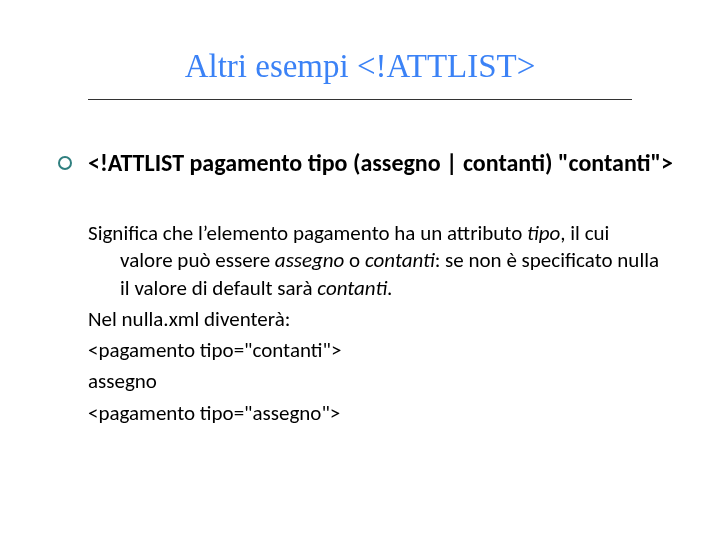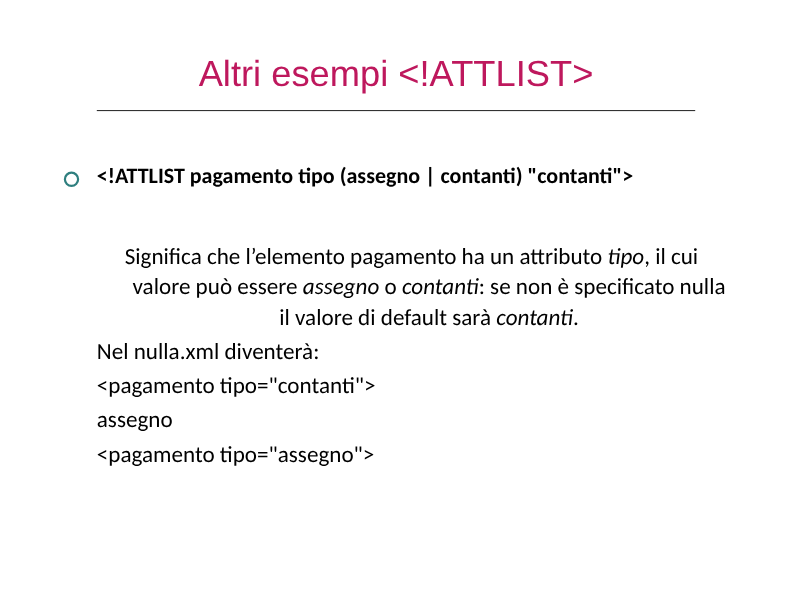--- a/index.html
+++ b/index.html
@@ -18,24 +18,24 @@
     height: 540px;
     box-sizing: border-box;
   }
   .title-block {
     position: absolute;
     top: 48px;
     left: 0;
     right: 0;
   }
   .title {
-    font-family: Liberation Sans, sans-serif;
+    font-family: Liberation Serif, serif;
     font-size: 33px;
     font-weight: 400;
-    color: #be185d;
+    color: #3b82f6;
     text-align: center;
     padding-bottom: 8px;
   }
   .title-rule {
     margin: 6px 88px 0 88px;
     height: 1px;
     background: #333;
   }
   .bullet-circle {
     position: absolute;
@@ -45,42 +45,41 @@
     height: 14px;
     border-radius: 50%;
     border: 2px solid #2f7f7f;
     box-sizing: border-box;
     background: transparent;
   }
   .code-line {
     position: absolute;
     left: 88px;
     top: 148px;
-    font-size: 20px;
+    font-size: 24px;
     font-weight: 700;
     color: #000;
     letter-spacing: 0;
     white-space: nowrap;
   }
   .body {
     position: absolute;
     left: 88px;
     top: 220px;
     right: 60px;
     font-size: 21px;
     line-height: 1.30;
     color: #000;
   }
   .body p {
     margin: 0 0 4px 0;
   }
   .hang {
     padding-left: 32px;
     text-indent: -32px;
-    text-align: center;
   }
   .ital { font-style: italic; }
 </style>
 </head>
 <body>
 
 <div class="slide">
 
   <div class="title-block">
     <div class="title">Altri esempi &lt;!ATTLIST&gt;</div>

